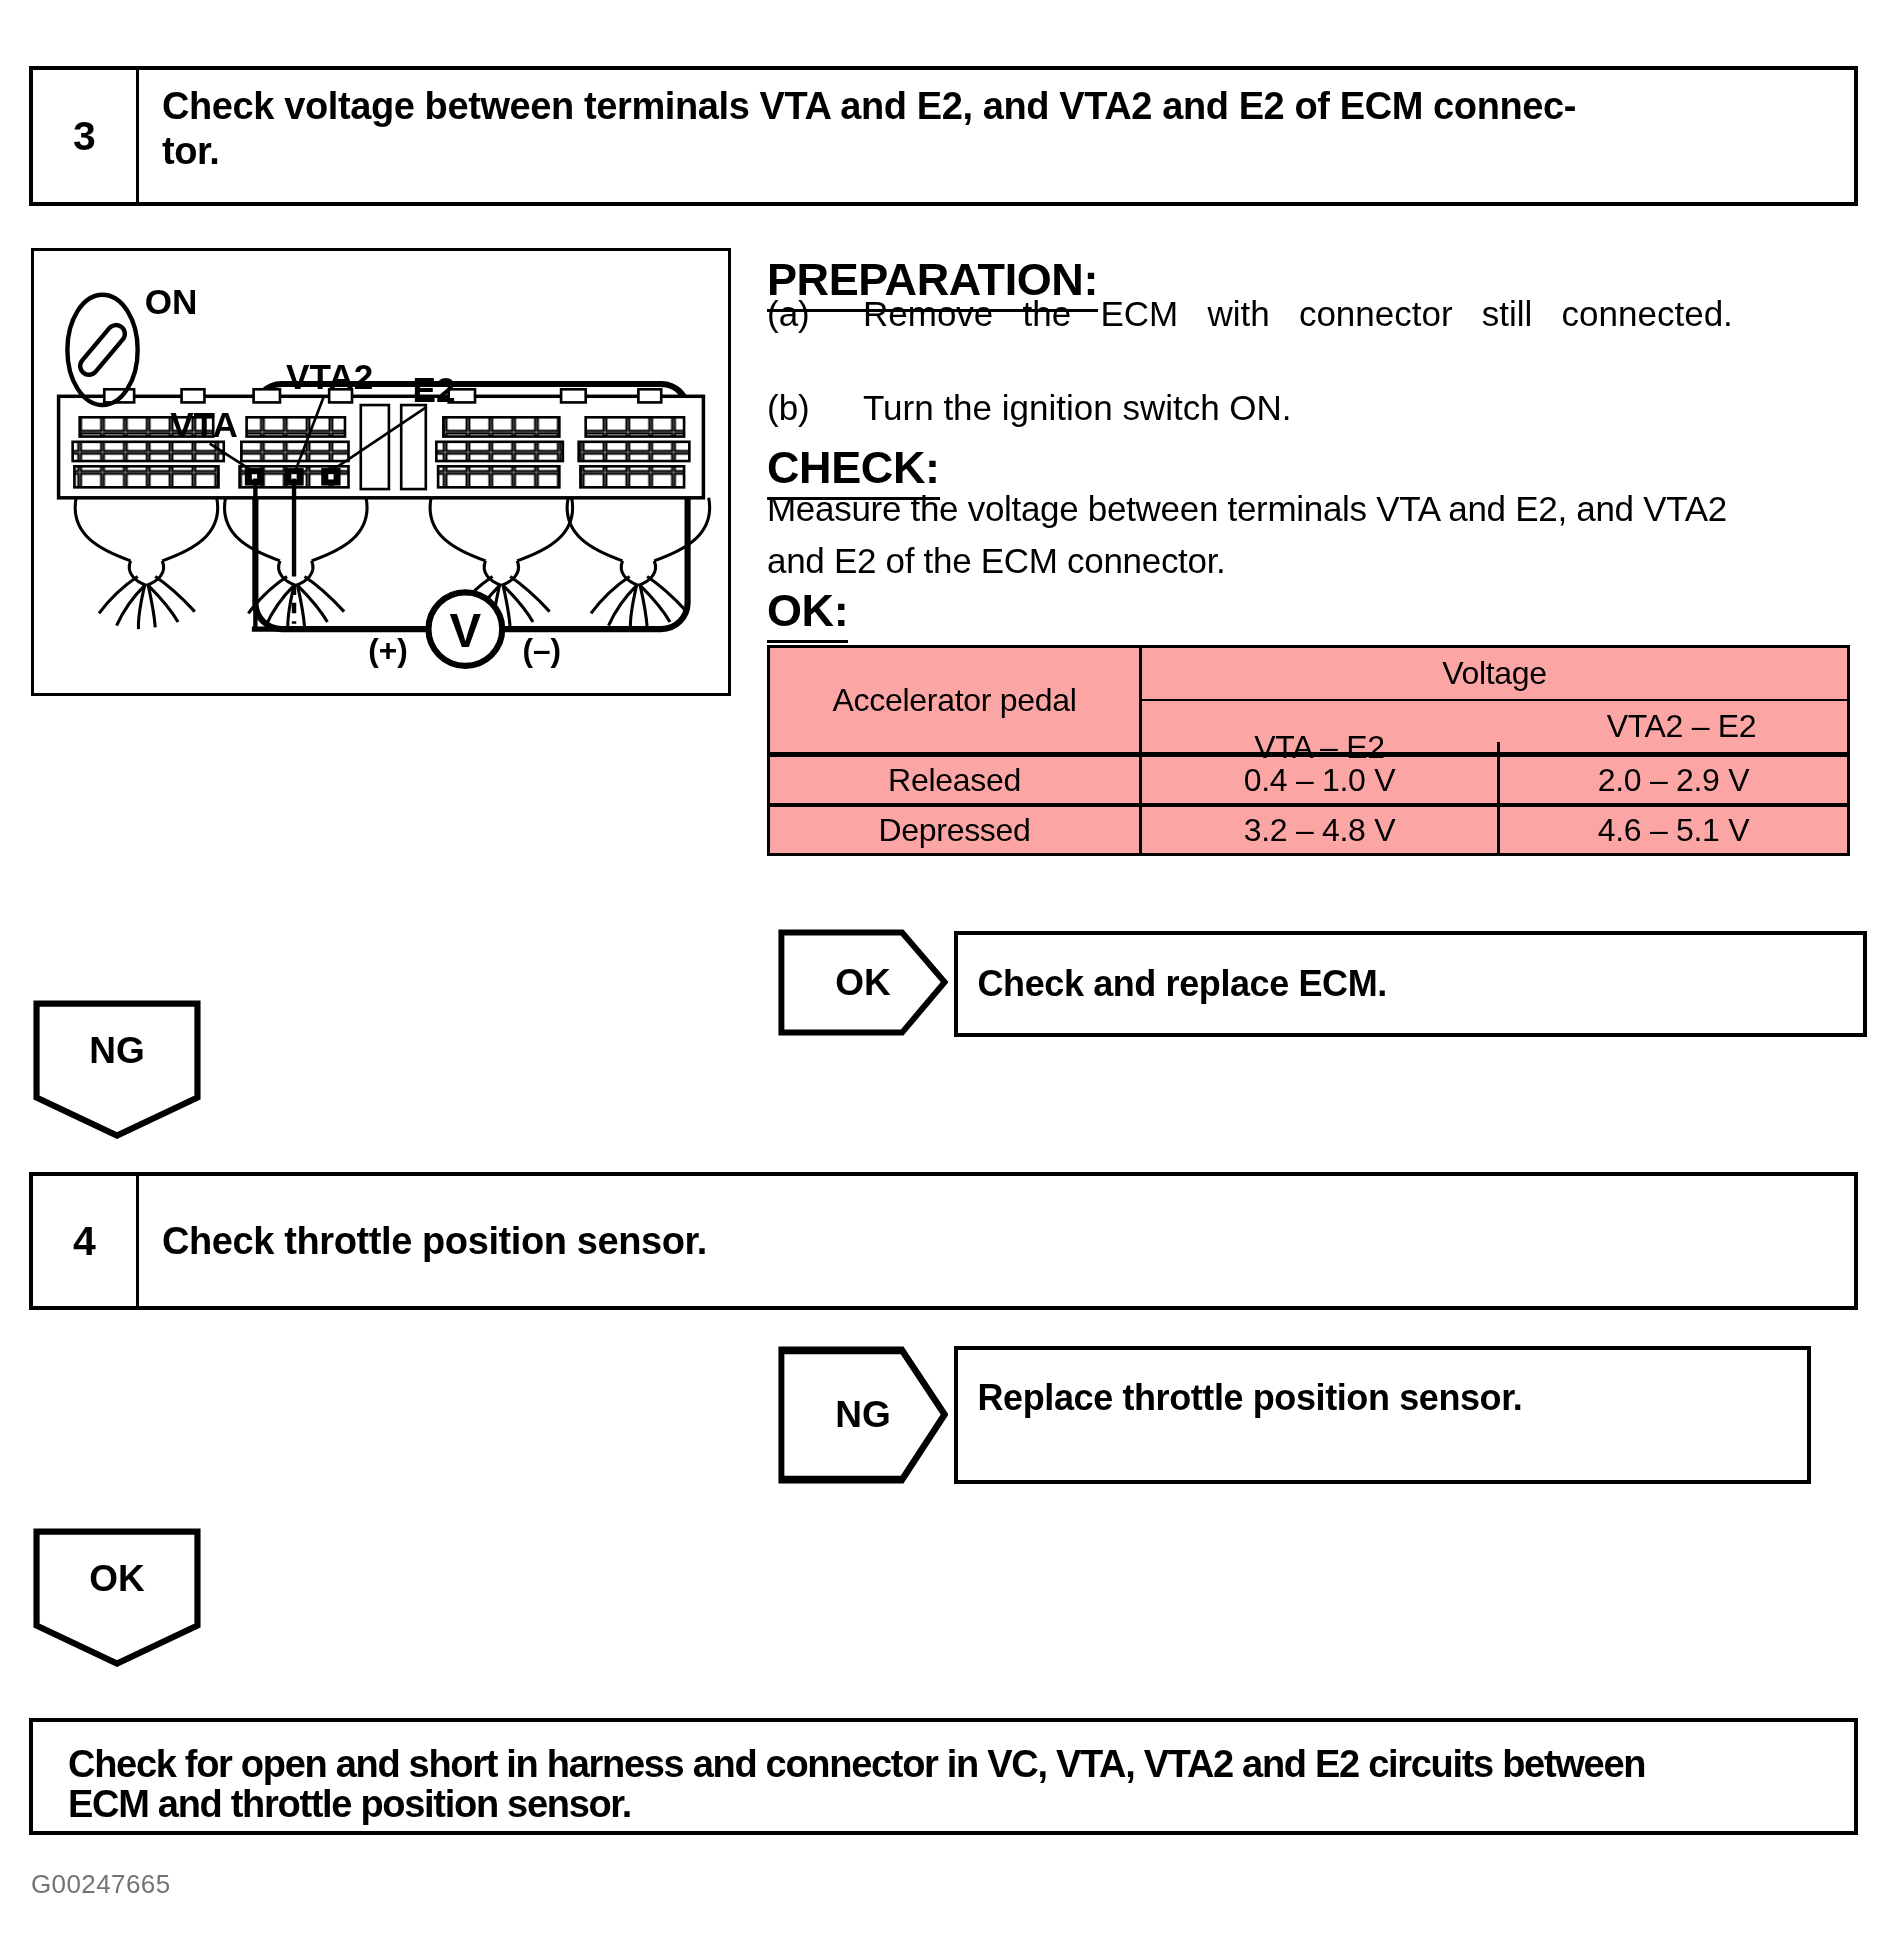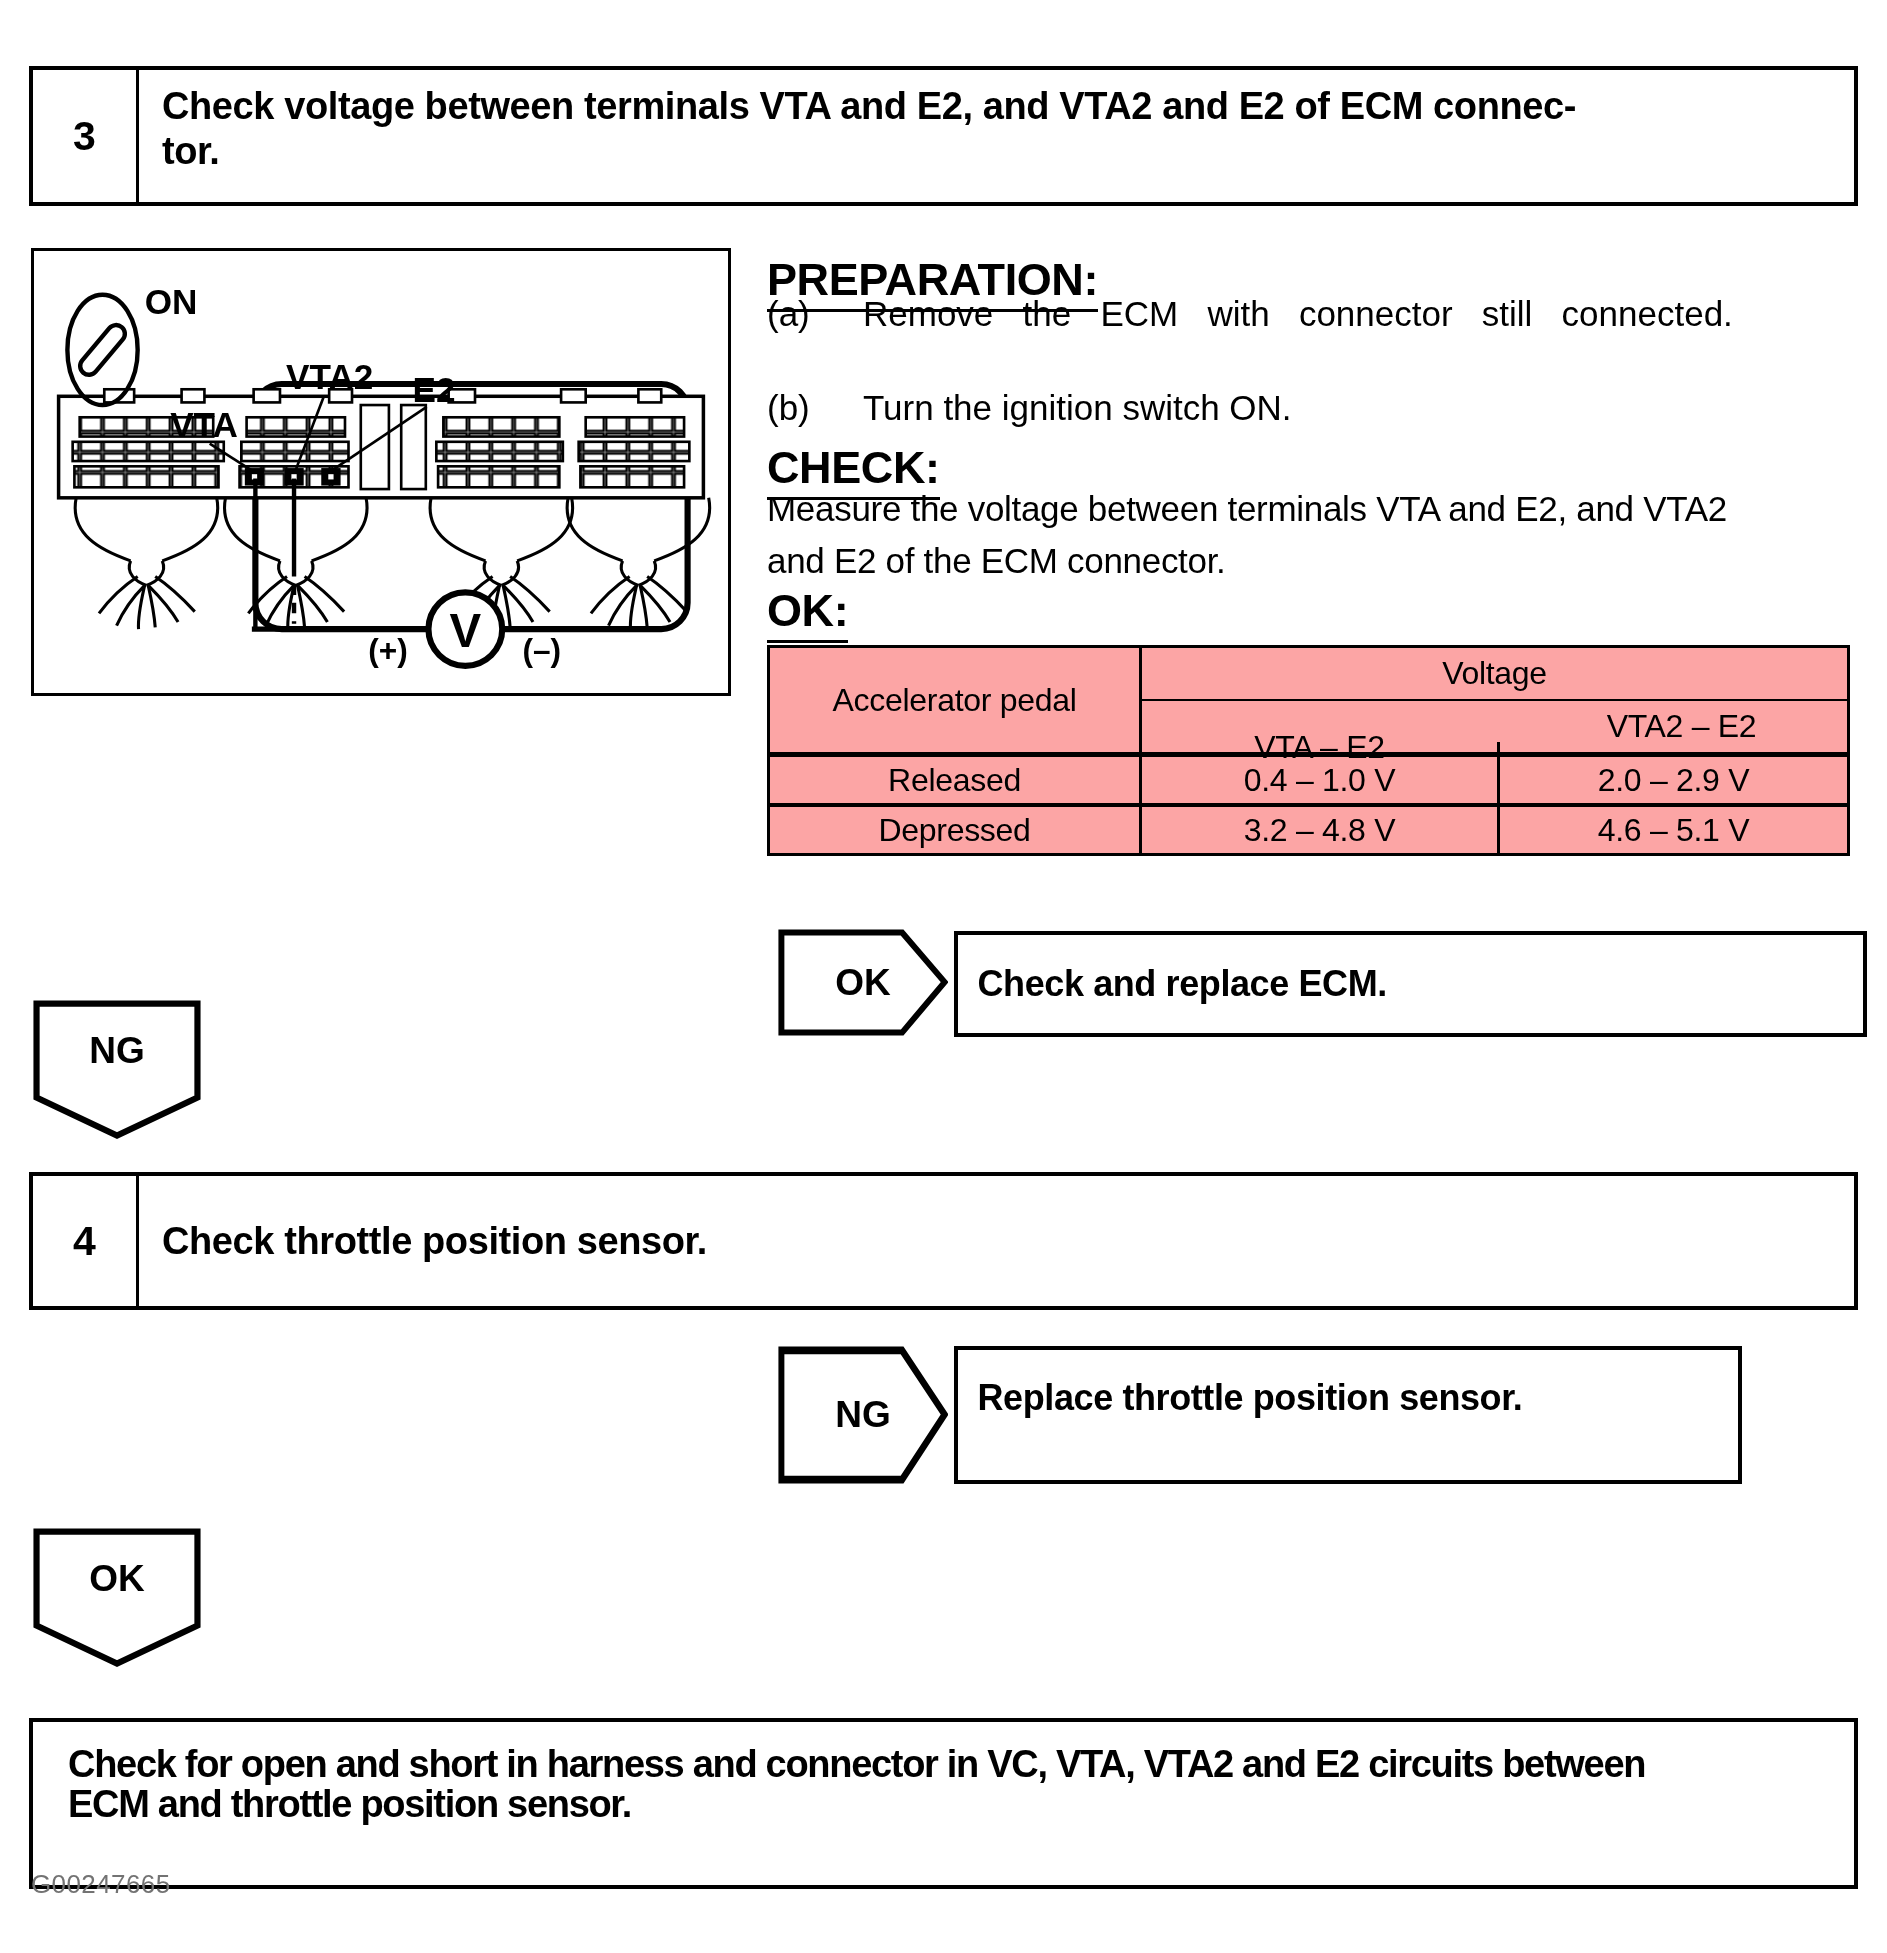--- a/index.html
+++ b/index.html
@@ -255,32 +255,32 @@
     <div class="step-num">4</div>
     <div class="step-title" style="display:flex; align-items:center; padding-top:0;">Check throttle position sensor.</div>
   </div>
 
   <div class="pent-wrap" style="left:778px; top:1346px; width:170px; height:138px;">
     <svg viewBox="0 0 200 125" preserveAspectRatio="none">
       <polygon points="4,4 146,4 196,62 146,121 4,121" fill="#fff" stroke="#000" stroke-width="7"></polygon>
     </svg>
     <div class="pent-label">NG</div>
   </div>
-  <div class="abs action-box top-align" style="left:954px; top:1346px; width:788px; height:138px;">
+  <div class="abs action-box top-align" style="left:954px; top:1346px; width:857px; height:138px;">
     <span>Replace throttle position sensor.</span>
   </div>
 
   <div class="pent-wrap pent-down" style="left:33px; top:1528px; width:168px; height:140px;">
     <svg viewBox="0 0 190 158" preserveAspectRatio="none">
       <polygon points="4,4 186,4 186,110 95,153 4,110" fill="#fff" stroke="#000" stroke-width="7"></polygon>
     </svg>
     <div class="pent-label">OK</div>
   </div>
 
-  <div class="abs final-box" style="left:29px; top:1718px; width:1829px; height:171px;">
+  <div class="abs final-box" style="left:29px; top:1718px; width:1829px; height:117px;">
     <div class="final-line">Check for open and short in harness and connector in VC, VTA, VTA2 and E2 circuits between</div>
     <div class="final-line">ECM and throttle position sensor.</div>
   </div>
 
   <div class="abs fig-code" style="left:31px; top:1869px;">G00247665</div>
 
 </div>
 
 
 </body></html>

